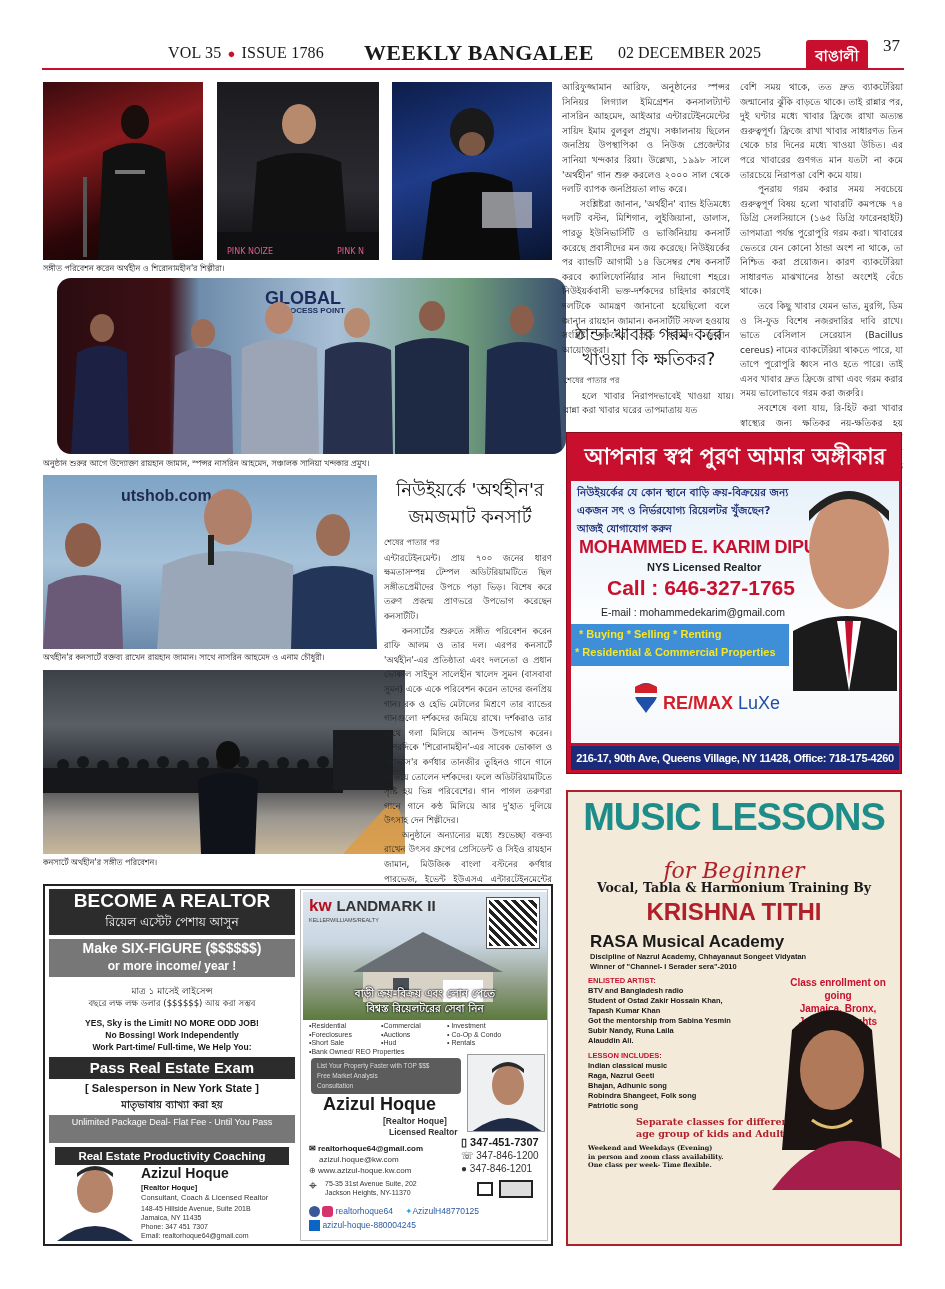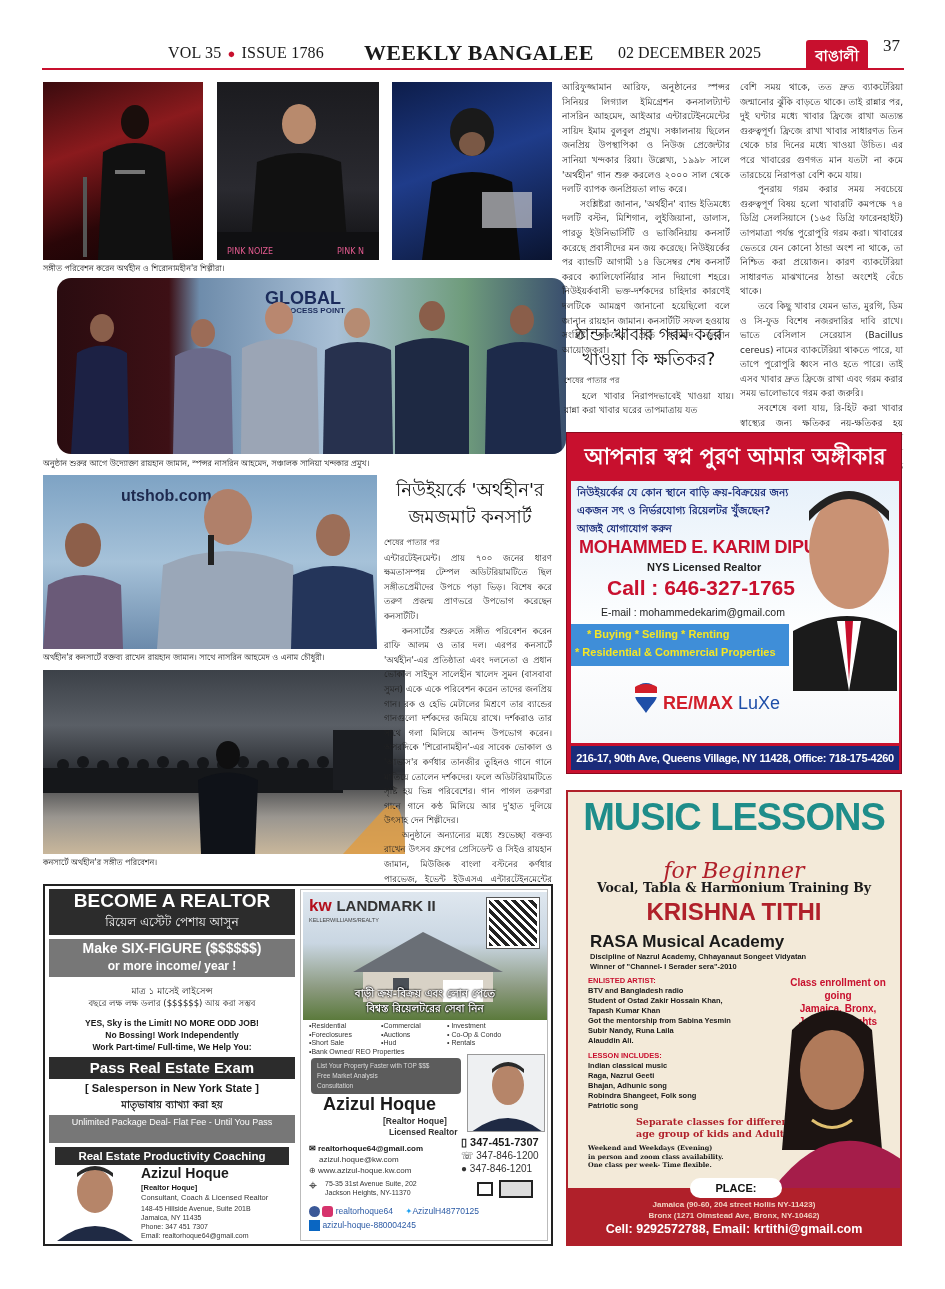--- a/index.html
+++ b/index.html
@@ -180,21 +180,21 @@
   <div class="sans" style="position:absolute;left:0;top:6px;width:336px;text-align:center;color:#fff;font-size:22px;font-weight:bold;font-family:'DejaVu Sans',sans-serif;">আপনার স্বপ্ন পুরণ আমার অঙ্গীকার</div>
   <div style="position:absolute;left:4px;top:48px;width:328px;height:262px;background:linear-gradient(180deg,#e7f1fa 0%,#ffffff 60%,#f5f7fa 100%);">
     <div style="position:absolute;left:6px;top:4px;font-size:10.5px;color:#1a2c7a;font-family:'DejaVu Sans',sans-serif;font-weight:bold;">নিউইয়র্কের যে কোন স্থানে বাড়ি ক্রয়-বিক্রয়ের জন্য</div>
     <div style="position:absolute;left:6px;top:22px;font-size:10.5px;color:#1a2c7a;font-family:'DejaVu Sans',sans-serif;font-weight:bold;">একজন সৎ ও নির্ভরযোগ্য রিয়েলটর খুঁজছেন?</div>
     <div style="position:absolute;left:6px;top:40px;font-size:10px;color:#1a2c7a;font-family:'DejaVu Sans',sans-serif;font-weight:bold;">আজই যোগাযোগ করুন</div>
     <div class="sans" style="position:absolute;left:8px;top:56px;font-size:18px;color:#c8102e;font-weight:bold;letter-spacing:-0.3px;">MOHAMMED E. KARIM DIPU</div>
     <div class="sans" style="position:absolute;left:76px;top:80px;font-size:11px;color:#222;font-weight:bold;">NYS Licensed Realtor</div>
     <div class="sans" style="position:absolute;left:36px;top:95px;font-size:21px;color:#c8102e;font-weight:bold;">Call : 646-327-1765</div>
     <div class="sans" style="position:absolute;left:30px;top:125px;font-size:10.5px;color:#222;">E-mail : mohammedekarim@gmail.com</div>
     <div style="position:absolute;left:0;top:143px;width:218px;height:42px;background:#3f8ed8;">
-      <div class="sans" style="position:absolute;left:16px;top:4px;font-size:11px;color:#f5e623;font-weight:bold;">* Buying * Selling * Renting</div>
+      <div class="sans" style="position:absolute;left:8px;top:4px;font-size:11px;color:#f5e623;font-weight:bold;">* Buying * Selling * Renting</div>
       <div class="sans" style="position:absolute;left:4px;top:22px;font-size:11px;color:#f5e623;font-weight:bold;">* Residential &amp; Commercial Properties</div>
     </div>
     <svg width="22" height="34" style="position:absolute;left:64px;top:200px;">
         <path d="M11 2 C2 2 0 10 0 14 C0 20 6 24 11 32 C16 24 22 20 22 14 C22 10 20 2 11 2 Z" fill="#1f4fa8"></path>
         <path d="M0 12 L22 12 L22 6 C18 2 4 2 0 6 Z" fill="#d21f2a"></path>
         <rect x="0" y="12" width="22" height="4" fill="#fff"></rect>
       </svg>
     <div class="sans" style="position:absolute;left:92px;top:212px;font-size:18px;font-weight:bold;">
       <span style="color:#d21f2a;">RE/</span><span style="color:#d21f2a;">MAX</span><span style="color:#1f4fa8;font-weight:normal;"> LuXe</span>
     </div>
@@ -251,26 +251,20 @@
     <div>Weekend and Weekdays (Evening)</div>
     <div>in person and zoom class availability.</div>
     <div>One class per week- Time flexible.</div>
   </div>
   <svg width="140" height="200" style="position:absolute;left:194px;top:198px;">
     <path d="M30 40 Q70 0 110 40 L120 160 L20 160 Z" fill="#1c1412"></path>
     <ellipse cx="70" cy="80" rx="32" ry="40" fill="#b07a5a"></ellipse>
     <path d="M10 200 Q70 120 140 170 L140 200 Z" fill="#a51d4a"></path>
     <path d="M50 130 Q70 145 90 130" stroke="#e0c070" stroke-width="3" fill="none"></path>
   </svg>
-  <div style="position:absolute;left:0;top:396px;width:100%;height:56px;background:#b0202a;">
-    <div class="sans" style="position:absolute;left:122px;top:-10px;width:92px;height:20px;background:#fff;border-radius:10px;text-align:center;font-weight:bold;font-size:11px;line-height:20px;color:#111;">PLACE:</div>
-    <div class="sans" style="position:absolute;left:0;top:12px;width:100%;text-align:center;font-size:8px;font-weight:bold;color:#f2d4c2;">Jamaica (90-60, 204 street Hollis NY-11423)</div>
-    <div class="sans" style="position:absolute;left:0;top:23px;width:100%;text-align:center;font-size:8px;font-weight:bold;color:#f2d4c2;">Bronx (1271 Olmstead Ave, Bronx, NY-10462)</div>
-    <div class="sans" style="position:absolute;left:0;top:34px;width:100%;text-align:center;font-size:12.5px;font-weight:bold;color:#fff;">Cell: 9292572788, Email: krtithi@gmail.com</div>
-  </div>
 </div>
 
 <div class="ad" style="left:43px;top:884px;width:510px;height:362px;border:2px solid #222;background:#fff;"></div>
 
 <div class="ad" style="left:49px;top:889px;width:246px;height:352px;background:#fff;">
   <div style="position:absolute;left:0;top:0;width:246px;height:46px;background:#2c2c2c;">
     <div class="sans" style="width:100%;text-align:center;color:#fff;font-weight:bold;font-size:19px;line-height:24px;">BECOME A REALTOR</div>
     <div style="width:100%;text-align:center;color:#fff;font-size:12px;line-height:18px;font-family:'DejaVu Sans',sans-serif;">রিয়েল এস্টেট পেশায় আসুন</div>
   </div>
   <div style="position:absolute;left:0;top:50px;width:246px;height:38px;background:#777;">

